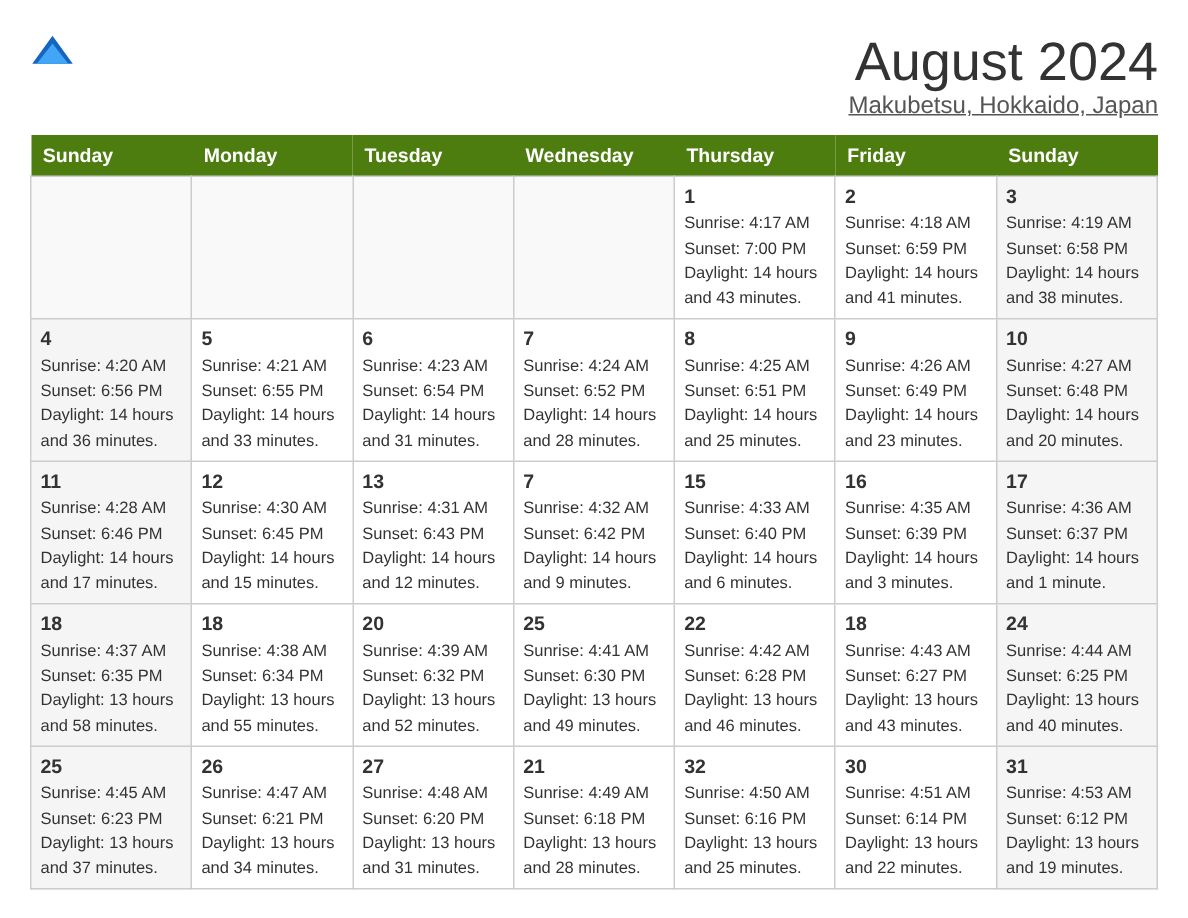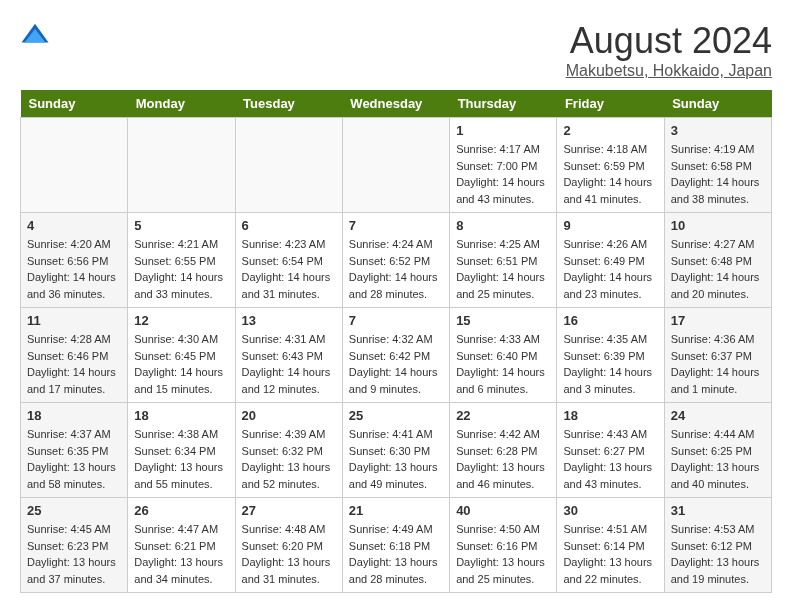--- a/index.html
+++ b/index.html
@@ -232,21 +232,21 @@
         </td>
         <td>
           <div class="day-num">27</div>
           <div class="day-detail">Sunrise: 4:48 AM<br>Sunset: 6:20 PM<br>Daylight: 13 hours<br>and 31 minutes.</div>
         </td>
         <td>
           <div class="day-num">21</div>
           <div class="day-detail">Sunrise: 4:49 AM<br>Sunset: 6:18 PM<br>Daylight: 13 hours<br>and 28 minutes.</div>
         </td>
         <td>
-          <div class="day-num">40</div>
+          <div class="day-num">32</div>
           <div class="day-detail">Sunrise: 4:50 AM<br>Sunset: 6:16 PM<br>Daylight: 13 hours<br>and 25 minutes.</div>
         </td>
         <td>
           <div class="day-num">30</div>
           <div class="day-detail">Sunrise: 4:51 AM<br>Sunset: 6:14 PM<br>Daylight: 13 hours<br>and 22 minutes.</div>
         </td>
         <td class="weekend">
           <div class="day-num">31</div>
           <div class="day-detail">Sunrise: 4:53 AM<br>Sunset: 6:12 PM<br>Daylight: 13 hours<br>and 19 minutes.</div>
         </td>

